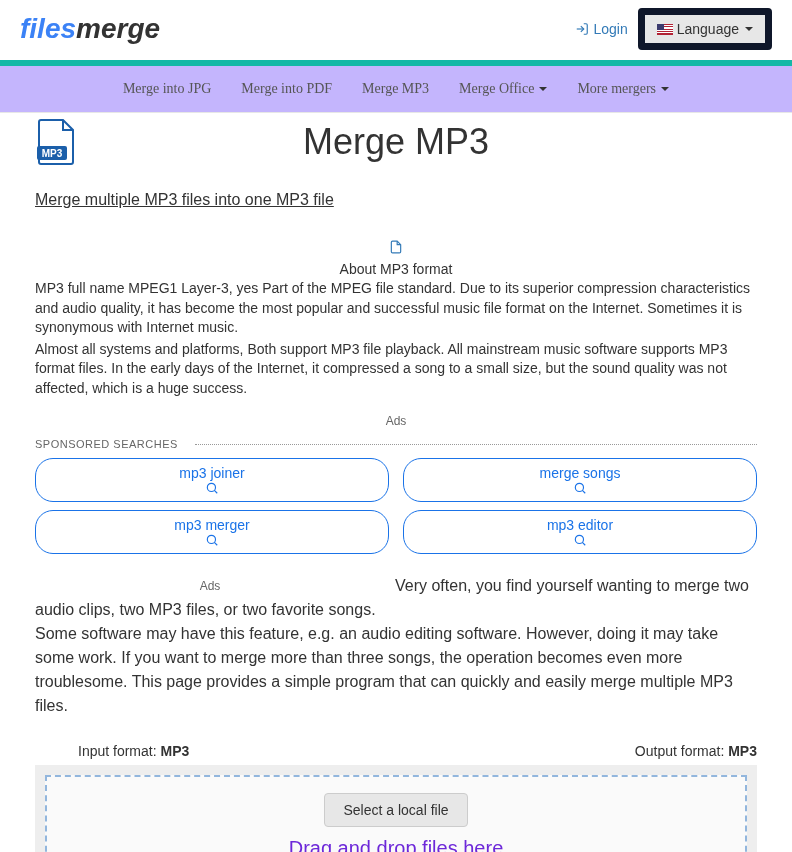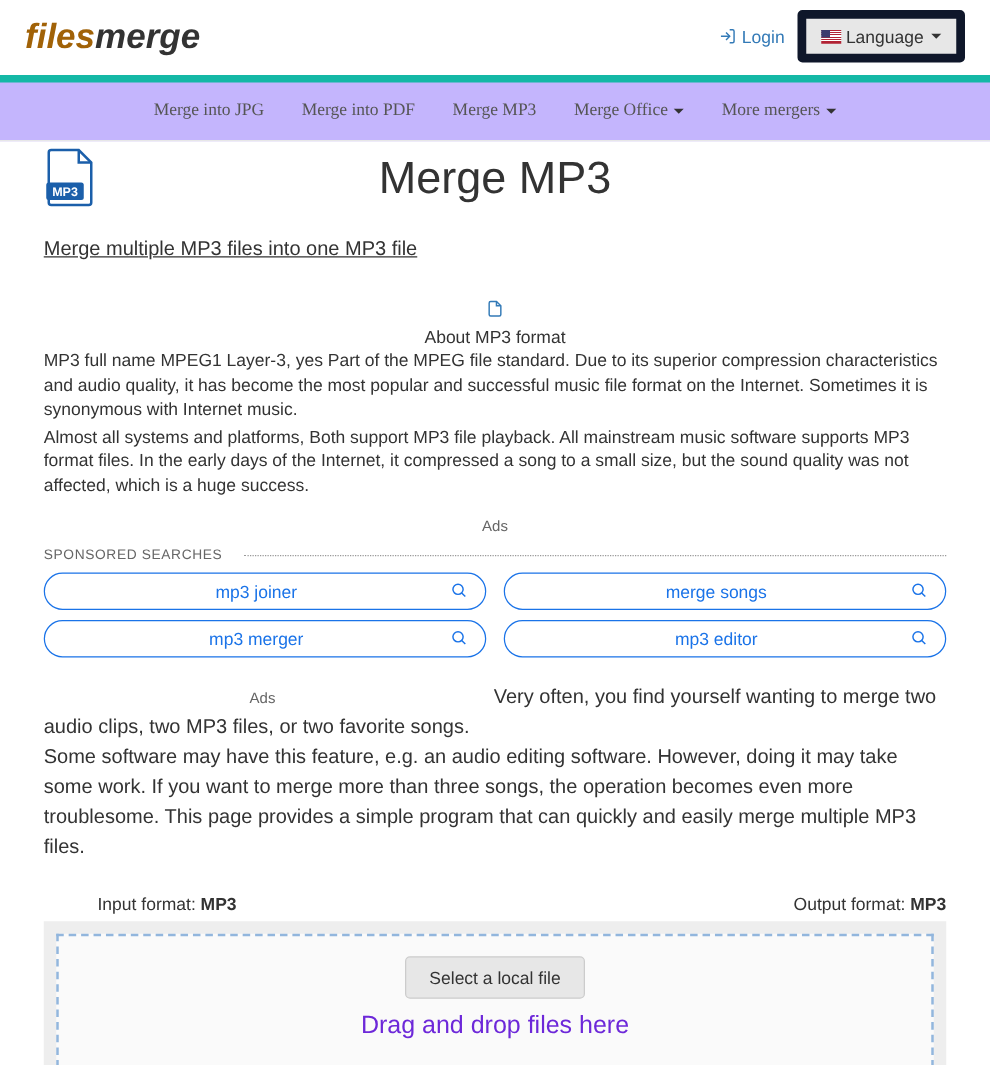--- a/index.html
+++ b/index.html
@@ -1,19 +1,19 @@
 <!DOCTYPE html>
 <html><head>
 <meta charset="utf-8">
 <style>
 * { box-sizing: border-box; margin: 0; padding: 0; }
 body { font-family: "Helvetica Neue", Helvetica, Arial, sans-serif; font-size: 14px; color: #333; background: #fff; width: 792px; }
 .topbar { display: flex; justify-content: space-between; align-items: center; padding: 8px 20px 0; }
 .logo { font-family: Arial, sans-serif; font-size: 28px; font-weight: bold; font-style: italic; }
-.logo .f { color: #a16207; }
+.logo .f { color: #3b82f6; }
 .logo .m { color: #333; }
 .top-right { display: flex; align-items: center; gap: 10px; }
 .login { color: #337ab7; cursor: pointer; display: flex; align-items: center; gap: 4px; }
 .lang-btn { background: #e7e7e7; border: 7px solid #0f172a; border-radius: 4px; padding: 6px 12px; display: flex; align-items: center; gap: 4px; cursor: pointer; }
 .flag { width: 16px; height: 11px; background: linear-gradient(to bottom, #b22234 0%, #b22234 8%, white 8%, white 16%, #b22234 16%, #b22234 24%, white 24%, white 32%, #b22234 32%, #b22234 40%, white 40%, white 48%, #b22234 48%, #b22234 56%, white 56%, white 64%, #b22234 64%, #b22234 72%, white 72%, white 80%, #b22234 80%, #b22234 100%); position: relative; }
 .flag::before { content:""; position:absolute; top:0; left:0; width:7px; height:6px; background:#3c3b6e; }
 .caret { display: inline-block; width: 0; height: 0; border-left: 4px solid transparent; border-right: 4px solid transparent; border-top: 4px solid #333; margin-left: 2px; }
 .navbar { background: #c4b5fd; border-top: 6px solid #14b8a6; border-bottom: 1px solid #e7e7e7; margin-top: 10px; font-family: Liberation Serif, serif; }
 .nav-inner { display: flex; justify-content: center; gap: 30px; padding: 15px 0; }
 .nav-item { color: #555; cursor: pointer; display: flex; align-items: center; gap: 3px; }
@@ -24,21 +24,21 @@
 h1 { font-size: 36px; font-weight: normal; color: #333; text-align: center; flex: 1; margin-left: -42px; }
 .subtitle { margin-top: 25px; font-size: 16px; color: #333; text-decoration: underline; }
 .about-row { margin-top: 30px; display: flex; align-items: center; gap: 6px; color: #333; flex-direction: column; }
 .file-glyph { width: 14px; height: 16px; }
 .body-text { color: #333; line-height: 1.4; margin-top: 2px; }
 .ads-label { text-align: center; color: #666; font-size: 12px; margin-top: 15px; }
 .sponsored { margin-top: 10px; }
 .sponsored-title { font-size: 11px; color: #666; letter-spacing: 0.5px; position: relative; }
 .sponsored-title::after { content:""; position:absolute; left: 160px; right: 0; top: 50%; border-top: 1px dotted #999; }
 .pill-grid { display: grid; grid-template-columns: 1fr 1fr; gap: 8px 14px; margin-top: 8px; }
-.pill { border: 1.5px solid #1a73e8; border-radius: 18px; padding: 6px 14px; display: flex; justify-content: space-between; align-items: flex-start; color: #1a73e8; cursor: pointer; }
+.pill { border: 1.5px solid #1a73e8; border-radius: 18px; padding: 6px 14px; display: flex; justify-content: space-between; align-items: center; color: #1a73e8; cursor: pointer; flex-direction: column; }
 .pill span:first-child { flex: 1; text-align: center; }
 .search-glyph { width: 14px; height: 14px; }
 .content-body { margin-top: 20px; font-size: 16px; line-height: 1.5; color: #333; }
 .ads-left { float: left; width: 350px; text-align: center; color: #666; font-size: 12px; padding-top: 3px; margin-right: 10px; }
 .formats { display: flex; justify-content: space-between; margin-top: 25px; font-size: 14px; margin-left: 43px; }
 .dropzone-wrap { background: #eee; padding: 10px; margin-top: 6px; }
 .dropzone { border: 2px dashed #92b6dd; background: #fafafa; text-align: center; padding: 16px 10px 20px; }
 .select-btn { background: #e7e7e7; border: 1px solid #ccc; border-radius: 4px; padding: 8px 18px; font-size: 14px; cursor: pointer; color: #333; }
 .drag-text { margin-top: 10px; font-size: 20px; color: #6d28d9; }
 .url-row { display: flex; border: 1px solid #ccc; margin-top: 8px; }

